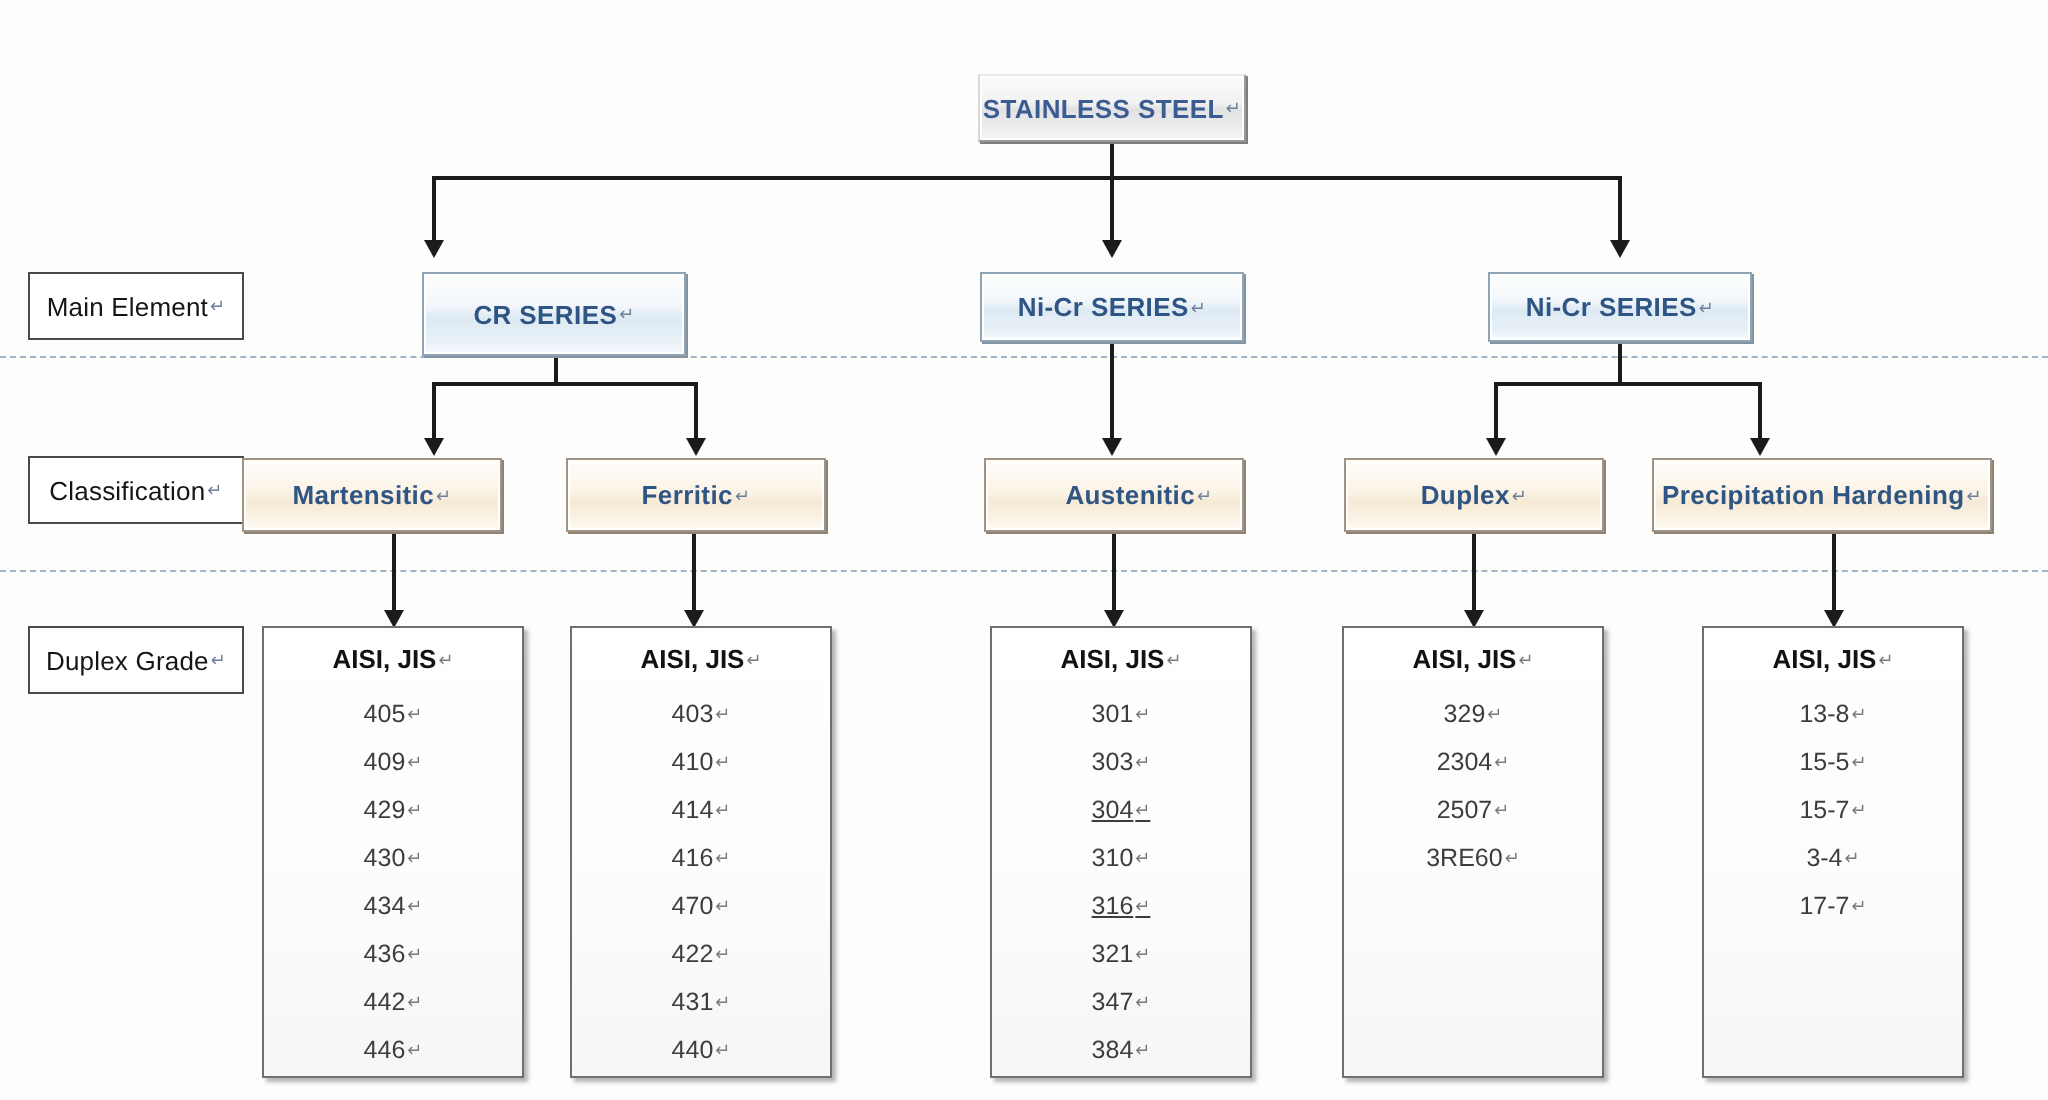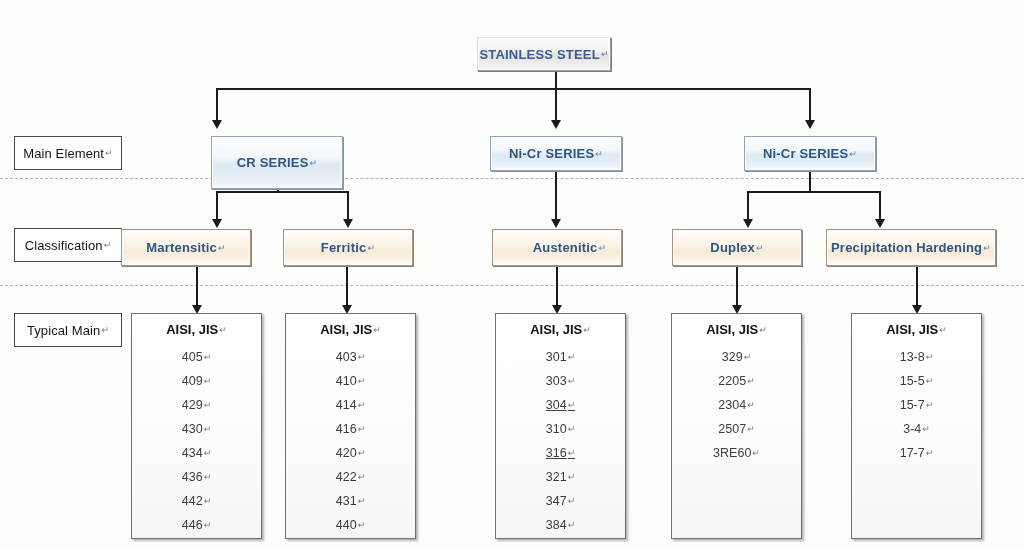--- a/index.html
+++ b/index.html
@@ -47,20 +47,21 @@
     font-weight: bold;
     letter-spacing: .2px;
   }
   .box-root {
     background: linear-gradient(to bottom,#fbfbfb 0%,#f2f2f2 42%,#e2e2e2 52%,#eeeeee 85%,#f7f7f7 100%);
     border: 1px solid #9a9a9a;
     border-top-color: #e9e9e9;
     border-left-color: #d8d8d8;
     box-shadow: 1px 1px 0 #7d7d7d, inset 0 0 0 1px #ffffff;
     color: #3b5c93;
+    margin-left: 12px;
   }
   .box-main {
     background: linear-gradient(to bottom,#fdfefe 0%,#f3f7fb 40%,#dde9f3 55%,#eaf2f8 88%,#f8fbfd 100%);
     border: 1px solid #8fa4b5;
     box-shadow: 1px 1px 0 #8593a1, inset 0 0 0 1px #ffffff;
     color: #2e5584;
   }
   .box-class {
     background: linear-gradient(to bottom,#fffefc 0%,#fbf3e6 45%,#f6ead6 60%,#fbf4e8 88%,#fffdf9 100%);
     border: 1px solid #a29281;
@@ -173,30 +174,30 @@
 
   <div class="node row-label" style="left:14px; top:136px; width:108px; height:34px;">
     <span>Main Element</span>
       <span class="pil">↵</span>
   </div>
   <div class="node row-label" style="left:14px; top:228px; width:108px; height:34px;">
     <span>Classification</span>
       <span class="pil">↵</span>
   </div>
   <div class="node row-label" style="left:14px; top:313px; width:108px; height:34px;">
-    <span>Typical Main</span>
+    <span>Duplex Grade</span>
       <span class="pil">↵</span>
   </div>
 
   <div class="node box box-root" style="left:477px; top:37px; width:134px; height:34px;">
     <span>STAINLESS STEEL</span>
       <span class="pil">↵</span>
   </div>
 
-  <div class="node box box-main" style="left:211px; top:136px; width:132px; height:53px;">
+  <div class="node box box-main" style="left:211px; top:136px; width:132px; height:42px;">
     <span>CR SERIES</span>
       <span class="pil">↵</span>
   </div>
   <div class="node box box-main" style="left:490px; top:136px; width:132px; height:35px;">
     <span>Ni-Cr SERIES</span>
       <span class="pil">↵</span>
   </div>
   <div class="node box box-main" style="left:744px; top:136px; width:132px; height:35px;">
     <span>Ni-Cr SERIES</span>
       <span class="pil">↵</span>
@@ -237,21 +238,21 @@
       </div>
   </div>
 
   <div class="node grade-box" style="left:285px; top:313px; width:131px; height:226px;">
     <div class="grade-head"><span>AISI, JIS</span><span class="pil">↵</span></div>
     <div class="grade-list">
         <div class="grade-item"><span>403</span><span class="pil">↵</span></div>
         <div class="grade-item"><span>410</span><span class="pil">↵</span></div>
         <div class="grade-item"><span>414</span><span class="pil">↵</span></div>
         <div class="grade-item"><span>416</span><span class="pil">↵</span></div>
-        <div class="grade-item"><span>420</span><span class="pil">↵</span></div>
+        <div class="grade-item"><span>470</span><span class="pil">↵</span></div>
         <div class="grade-item"><span>422</span><span class="pil">↵</span></div>
         <div class="grade-item"><span>431</span><span class="pil">↵</span></div>
         <div class="grade-item"><span>440</span><span class="pil">↵</span></div>
       </div>
   </div>
 
   <div class="node grade-box" style="left:495px; top:313px; width:131px; height:226px;">
     <div class="grade-head"><span>AISI, JIS</span><span class="pil">↵</span></div>
     <div class="grade-list">
         <div class="grade-item"><span>301</span><span class="pil">↵</span></div>
@@ -262,21 +263,20 @@
         <div class="grade-item"><span>321</span><span class="pil">↵</span></div>
         <div class="grade-item"><span>347</span><span class="pil">↵</span></div>
         <div class="grade-item"><span>384</span><span class="pil">↵</span></div>
       </div>
   </div>
 
   <div class="node grade-box" style="left:671px; top:313px; width:131px; height:226px;">
     <div class="grade-head"><span>AISI, JIS</span><span class="pil">↵</span></div>
     <div class="grade-list">
         <div class="grade-item"><span>329</span><span class="pil">↵</span></div>
-        <div class="grade-item"><span>2205</span><span class="pil">↵</span></div>
         <div class="grade-item"><span>2304</span><span class="pil">↵</span></div>
         <div class="grade-item"><span>2507</span><span class="pil">↵</span></div>
         <div class="grade-item"><span>3RE60</span><span class="pil">↵</span></div>
       </div>
   </div>
 
   <div class="node grade-box" style="left:851px; top:313px; width:131px; height:226px;">
     <div class="grade-head"><span>AISI, JIS</span><span class="pil">↵</span></div>
     <div class="grade-list">
         <div class="grade-item"><span>13-8</span><span class="pil">↵</span></div>

